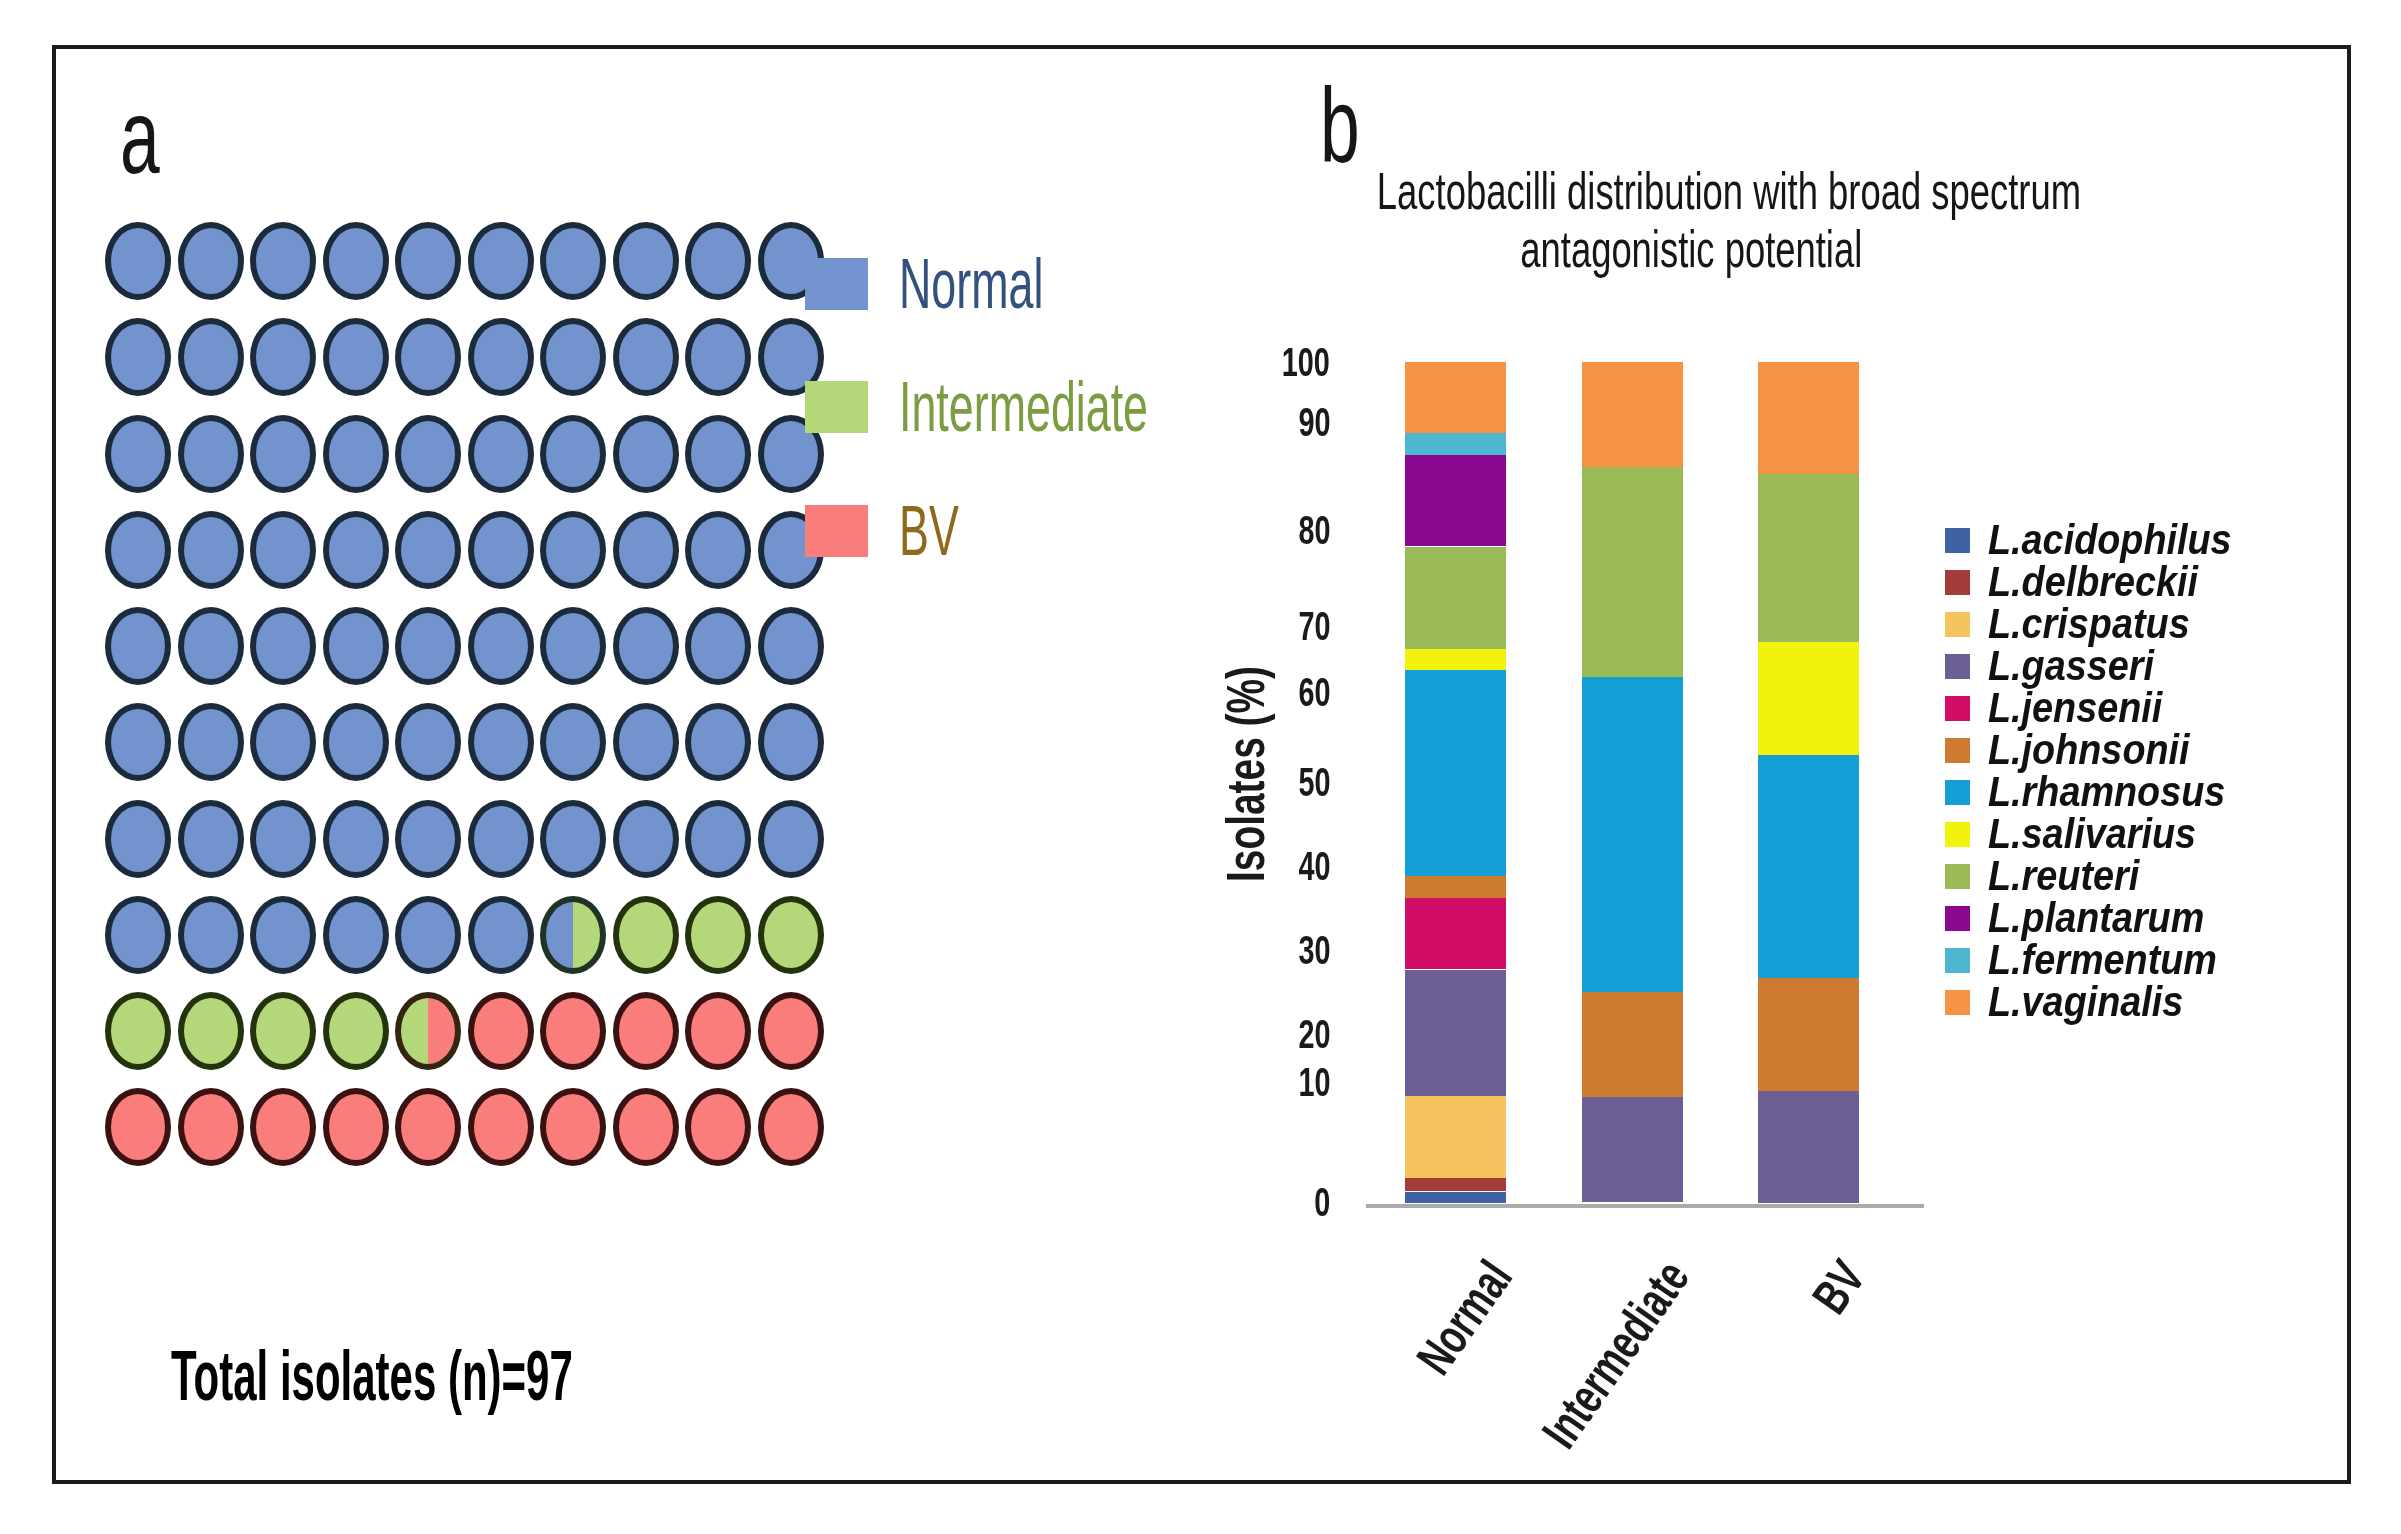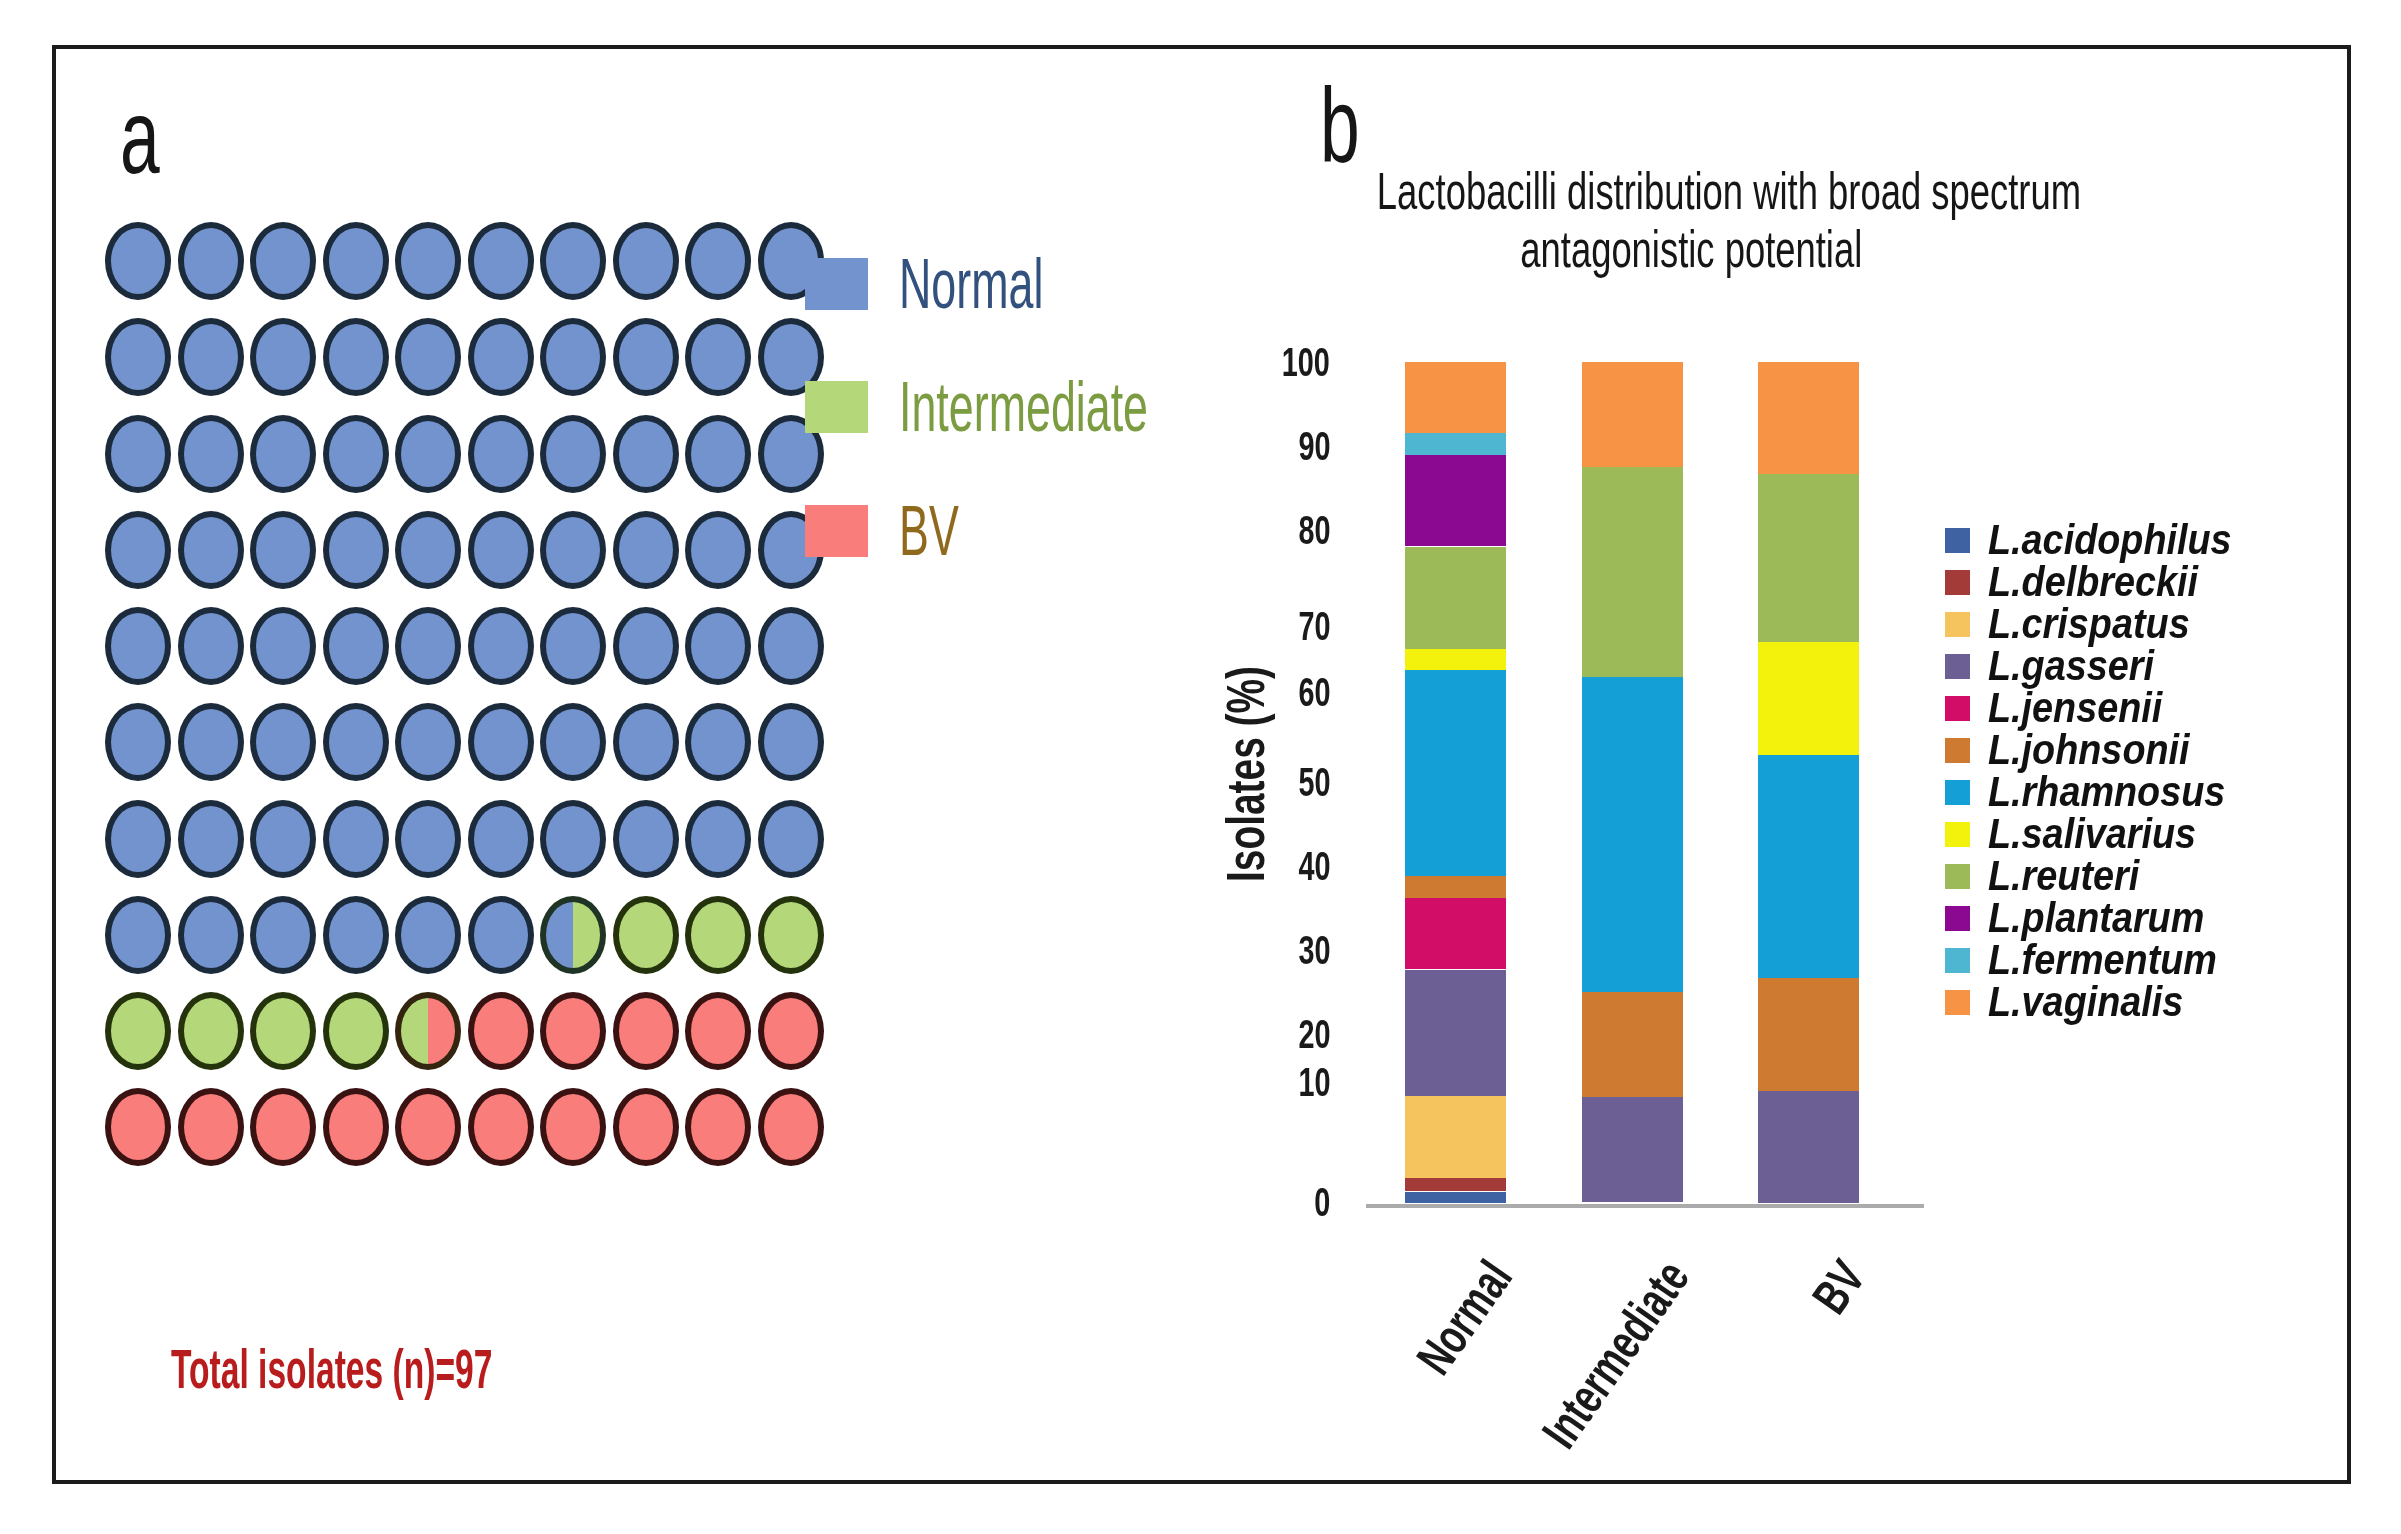--- a/index.html
+++ b/index.html
@@ -10,21 +10,21 @@
   .cx-c{display:inline-block;white-space:nowrap;transform:scaleX(0.70);transform-origin:center;}
   .cx-r{display:inline-block;white-space:nowrap;transform:scaleX(0.72);transform-origin:right center;}
   #figure-frame{left:52px;top:45px;width:2291px;height:1431px;border:4.2px solid #1b1b1b;background:#fff;}
   #label-a,#label-b{font-size:105px;color:#161616;}
   #waffle-grid{left:105px;top:222px;width:739px;height:963px;}
   .waffle-cell{position:absolute;width:66px;height:78px;border-radius:50%;border:6.3px solid #222;box-sizing:border-box;}
   #legend-a{left:805px;top:258px;}
   .legend-a-row{position:absolute;left:0;display:flex;align-items:center;gap:31px;height:52px;}
   .legend-a-swatch{width:63px;height:52px;flex:0 0 auto;}
   .legend-a-label{font-size:70px;font-weight:400;}
-  #total-label{left:171px;top:1336px;font-size:56px;font-weight:bold;color:#b91c1c;text-decoration:underline;}
+  #total-label{left:171px;top:1336px;font-size:70px;font-weight:bold;color:#000000;text-decoration:underline;}
   #total-label .cx{transform:scaleX(0.60);}
   #title-b{left:1226px;top:162px;width:930px;text-align:center;font-size:52px;font-weight:normal;line-height:58px;color:#161616;}
   #yaxis-title{left:1245px;top:774px;font-size:54px;font-weight:bold;white-space:nowrap;
                transform:translate(-50%,-50%) rotate(-90deg) scaleX(0.72);}
   .ytick{position:absolute;right:1071px;font-size:40px;font-weight:bold;transform:translateY(-50%);}
   #axis-baseline{left:1366px;top:1204px;width:558px;height:3.5px;background:#ababab;}
   .bar-seg{position:absolute;box-sizing:border-box;}
   .xlabel{position:absolute;top:1250px;}
   .xlabel span{display:inline-block;font-size:50px;font-weight:bold;white-space:nowrap;
                transform-origin:100% 0;transform:rotate(-55deg) scaleX(0.72);}
@@ -179,21 +179,21 @@
 <div id="yticks">
     <div class="ytick" style="top: 1202px;"><span class="cx-r">0</span></div>
     <div class="ytick" style="top: 1082px;"><span class="cx-r">10</span></div>
     <div class="ytick" style="top: 1034px;"><span class="cx-r">20</span></div>
     <div class="ytick" style="top: 950px;"><span class="cx-r">30</span></div>
     <div class="ytick" style="top: 866px;"><span class="cx-r">40</span></div>
     <div class="ytick" style="top: 782px;"><span class="cx-r">50</span></div>
     <div class="ytick" style="top: 692px;"><span class="cx-r">60</span></div>
     <div class="ytick" style="top: 626px;"><span class="cx-r">70</span></div>
     <div class="ytick" style="top: 530px;"><span class="cx-r">80</span></div>
-    <div class="ytick" style="top: 446px;"><span class="cx-r">90</span></div>
+    <div class="ytick" style="top: 422px;"><span class="cx-r">90</span></div>
     <div class="ytick" style="top: 362px;"><span class="cx-r">100</span></div>
   </div>
 
 <div id="axis-baseline" class="abs"></div>
 
 <div id="bars">
     <div class="bar-seg" style="left: 1405px; width: 101px; top: 1192px; height: 11px; background: rgb(63, 99, 162);"></div>
     <div class="bar-seg" style="left: 1405px; width: 101px; top: 1178px; height: 13.4px; background: rgb(163, 59, 56);"></div>
     <div class="bar-seg" style="left: 1405px; width: 101px; top: 1096px; height: 82px; background: rgb(246, 196, 95);"></div>
     <div class="bar-seg" style="left: 1405px; width: 101px; top: 970px; height: 126px; background: rgb(108, 95, 148);"></div>

